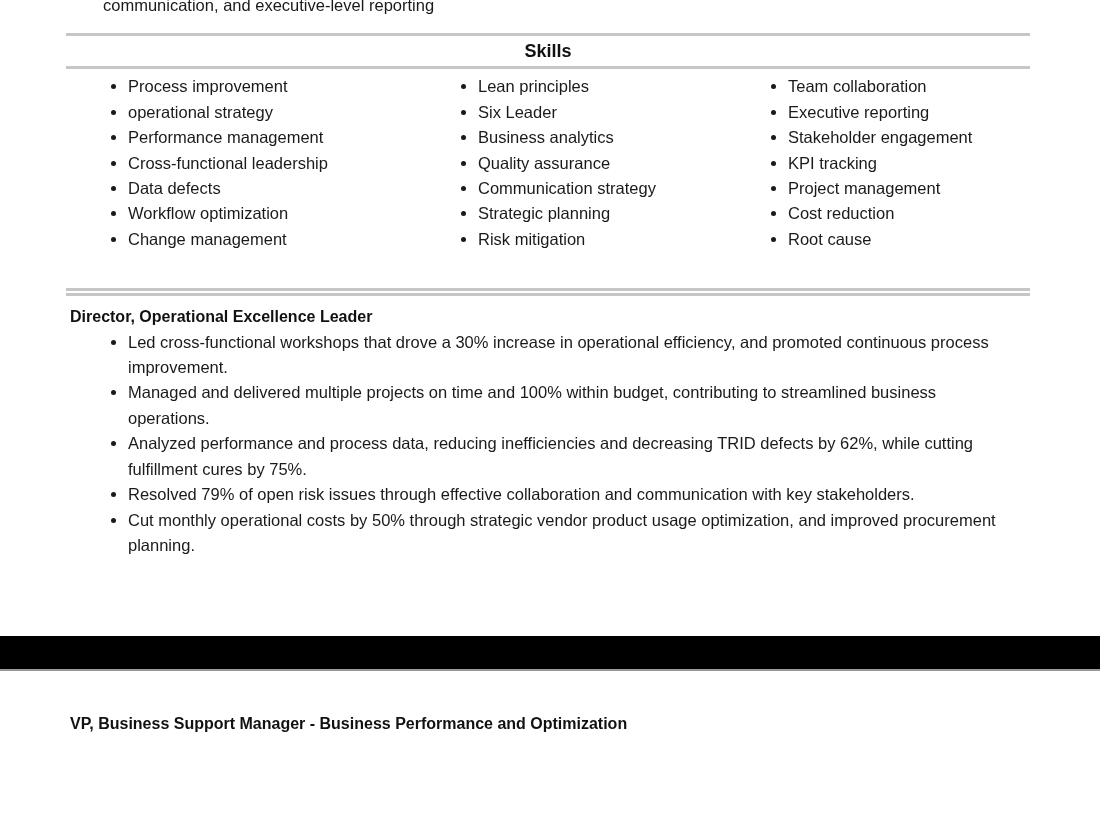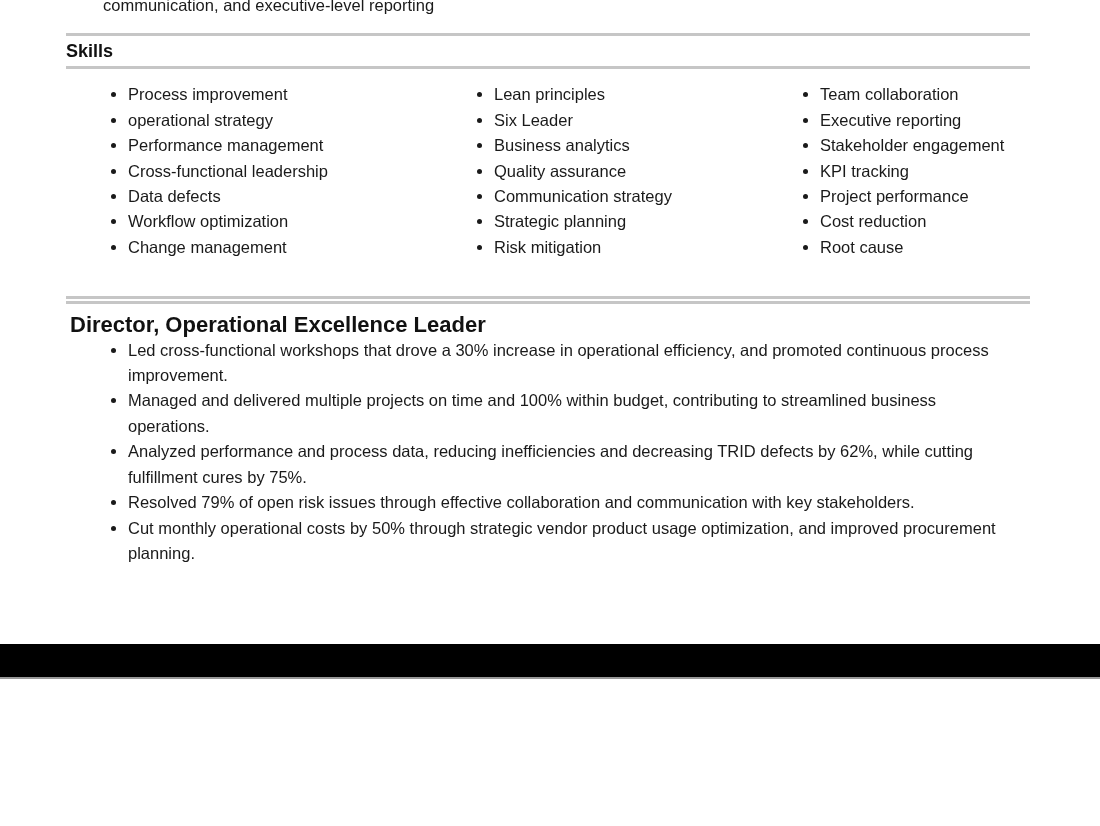--- a/index.html
+++ b/index.html
@@ -19,31 +19,31 @@
 
   .partial-line { margin:-7px 0 0 37px; white-space:nowrap; }
 
   .rule { height:3px; background:#c6c6c6; border:0; }
   .rule-skills-top { margin-top:15px; }
   .rule-tight { margin-top:2px; }
   .rule-exp-top { margin-top:36px; }
 
   .section-title {
     font-weight:bold; font-size:18px; line-height:26px;
-    text-align:left; margin:2px 0; color:#111;
+    text-align:center; margin:2px 0; color:#111;
   }
 
-  .skills-grid { display:grid; grid-template-columns:350px 310px 1fr; margin-top:13px;gap:16px; }
+  .skills-grid { display:grid; grid-template-columns:350px 310px 1fr; margin-top:5px; }
   .skills-grid ul { list-style:disc; padding-left:62px; }
   .skills-grid li, .job-bullets li { padding:0; margin:0; }
 
   .job { margin-top:8px; }
   .job-row {
     display:flex; justify-content:space-between; align-items:flex-end;
-    font-weight:bold; font-size:22px; line-height:25.4px; padding:0 4px;
+    font-weight:bold; font-size:16px; line-height:25.4px; padding:0 4px;
     color:#111;
   }
   .job-bullets { list-style:disc; padding-left:62px; padding-right:8px; }
 
   .page-break {
     width:1100px; height:35px; margin-top:78px;
     background:#000000; border-bottom:2px solid #999999;
   }
 
   .next-job { margin-top:40px; }
@@ -78,21 +78,21 @@
           <li>Quality assurance</li>
           <li>Communication strategy</li>
           <li>Strategic planning</li>
           <li>Risk mitigation</li>
         </ul>
       <ul>
           <li>Team collaboration</li>
           <li>Executive reporting</li>
           <li>Stakeholder engagement</li>
           <li>KPI tracking</li>
-          <li>Project performance</li>
+          <li>Project management</li>
           <li>Cost reduction</li>
           <li>Root cause</li>
         </ul>
     </div>
 
     <div class="rule rule-exp-top"></div>
     <div class="rule rule-tight"></div>
 
     <div class="job">
       <div class="job-row">
@@ -106,16 +106,17 @@
           <li>Cut monthly operational costs by 50% through strategic vendor product usage optimization, and improved procurement planning.</li>
         </ul>
     </div>
 
   </div>
 
   <div class="page-break"></div>
 
   <div class="content next-job">
     <div class="job-row">
+      <span>VP, Business Support Manager - Business Performance and Optimization</span>
     </div>
   </div>
 
 </div>
 
 </body></html>

